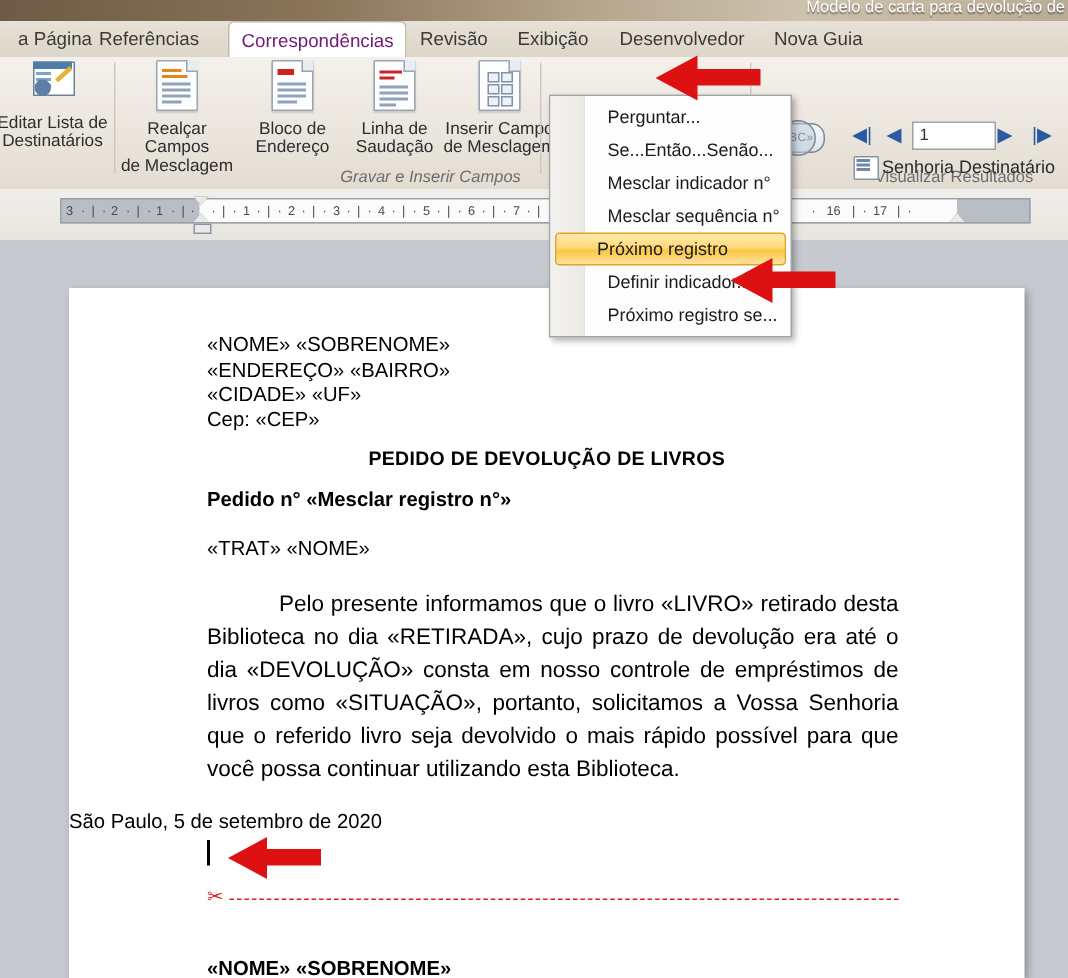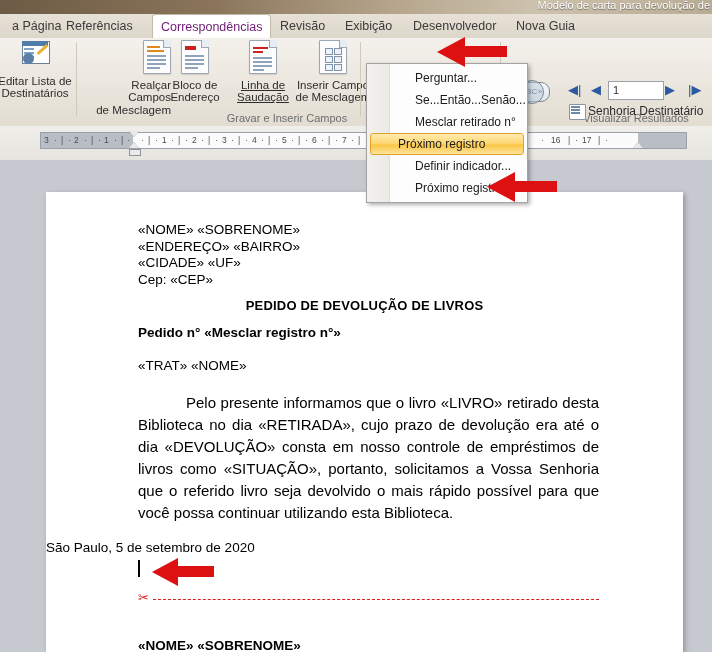--- a/index.html
+++ b/index.html
@@ -126,21 +126,21 @@
   #cutline .dash{position:absolute;left:15px;top:5px;right:0;border-top:1.5px dashed #e01b1b;}
   #bottomname{position:absolute;left:92px;top:446px;font-size:13.5px;font-weight:bold;}
   
   #menu{
     position:absolute;left:366px;top:63px;width:160px;
     background:#fdfdfd;border:1px solid #a3a3a3;box-shadow:2px 2px 4px rgba(0,0,0,.3);
     padding:3px 0;z-index:40;
   }
   #menugut{position:absolute;left:0;top:0;width:22px;height:100%;
     background:linear-gradient(to right,#f2f1ee,#eceae5);border-right:1px solid #e2e0da;}
-  .mi{position:relative;height:22px;line-height:22px;padding-left:48px;
+  .mi{position:relative;height:22px;line-height:22px;padding-left:38px;
     font-size:12px;color:#1b1b1b;white-space:nowrap;z-index:2;}
   .mi.sel{
     background:linear-gradient(to bottom,#ffeaae 0%,#ffd978 45%,#fac746 55%,#ffe39c 100%);
     border:1px solid #e0a42a;border-radius:3px;margin:0 3px;padding-left:27px;height:20px;line-height:20px;
   }
   
   .arrow{position:absolute;z-index:60;}
   .arrow .shaft{position:absolute;background:#dd1111;}
   .arrow .head{position:absolute;width:0;height:0;border-style:solid;border-color:transparent;}
 </style>
@@ -176,21 +176,21 @@
       </span>
       <span class="cap" style="white-space:pre-line;">Editar Lista de
 Destinatários</span>
     </div>
     <div class="rglabel" style="left:-20px;width:60px;text-align:left;padding-left:4px;">ta</div>
   </div>
   <div class="rgsep" style="left:76px;"></div>
 
   <div class="rgroup" style="left:77px;width:283px;">
 
-    <div class="bigbtn" style="left:16px;text-align:right;">
+    <div class="bigbtn" style="left:2px;">
       <span class="ico">
         <span class="pg" style="display:inline-block;">
           <span class="ln o" style="top:5px;width:13px;"></span>
           <span class="ln o" style="top:9px;width:17px;"></span>
           <span class="ln" style="top:14px;width:19px;"></span>
           <span class="ln" style="top:18px;width:19px;"></span>
           <span class="ln" style="top:22px;width:19px;"></span>
           <span class="ln" style="top:26px;width:13px;"></span>
         </span>
       </span>
@@ -216,40 +216,40 @@
       <span class="ico">
         <span class="pg" style="display:inline-block;">
           <span class="ln r" style="top:6px;width:15px;"></span>
           <span class="ln r" style="top:10px;width:10px;"></span>
           <span class="ln" style="top:16px;width:19px;"></span>
           <span class="ln" style="top:20px;width:19px;"></span>
           <span class="ln" style="top:24px;width:19px;"></span>
           <span class="ln" style="top:28px;width:11px;"></span>
         </span>
       </span>
-      <span class="cap" style="white-space:pre-line;text-decoration:underline;">Linha de
+      <span class="cap" style="white-space:pre-line;">Linha de
 Saudação</span>
     </div>
 
     <div class="bigbtn" style="left:213px;width:86px;">
       <span class="ico">
         <span class="pg" style="display:inline-block;">
           <span style="position:absolute;left:5px;top:7px;width:6px;height:5px;border:1px solid #7f93aa;background:#eef2f7;"></span>
           <span style="position:absolute;left:14px;top:7px;width:6px;height:5px;border:1px solid #7f93aa;background:#eef2f7;"></span>
           <span style="position:absolute;left:5px;top:15px;width:6px;height:5px;border:1px solid #7f93aa;background:#eef2f7;"></span>
           <span style="position:absolute;left:14px;top:15px;width:6px;height:5px;border:1px solid #7f93aa;background:#eef2f7;"></span>
           <span style="position:absolute;left:5px;top:23px;width:6px;height:5px;border:1px solid #7f93aa;background:#eef2f7;"></span>
           <span style="position:absolute;left:14px;top:23px;width:6px;height:5px;border:1px solid #7f93aa;background:#eef2f7;"></span>
         </span>
       </span>
       <span class="cap" style="white-space:pre-line;">Inserir Campo
 de Mesclagem</span>
     </div>
 
-    <div class="rglabel" style="left:130px;width:160px;">Gravar e Inserir Campos</div>
+    <div class="rglabel" style="left:130px;width:160px;font-style:italic;">Gravar e Inserir Campos</div>
   </div>
   <div class="rgsep" style="left:360px;"></div>
 
   <div id="regrasBtn">
     <span class="regico"></span>
     <span class="lbl">Regras</span>
     <span class="chev">▾</span>
   </div>
 
   <div class="rgsep" style="left:500px;"></div>
@@ -369,21 +369,22 @@
     </div>
 
     <div id="bottomname">«NOME» «SOBRENOME»</div>
   </div>
 </div>
 
 <div id="menu">
   <div id="menugut"></div>
   <div class="mi">Perguntar...</div>
   <div class="mi">Se...Então...Senão...</div>
-  <div class="mi">Mesclar retirado n°</div>
+  <div class="mi">Mesclar indicador n°</div>
+  <div class="mi">Mesclar sequência n°</div>
   <div class="mi sel">Próximo registro</div>
   <div class="mi">Definir indicador...</div>
   <div class="mi">Próximo registro se...</div>
 </div>
 
 <div class="arrow" style="left:437px;top:37px;width:70px;height:30px;">
   <span class="shaft" style="left:27px;top:9px;width:43px;height:11px;"></span>
   <span class="head" style="left:0;top:0;border-width:15px 28px 15px 0;border-right-color:#dd1111;"></span>
 </div>
 

